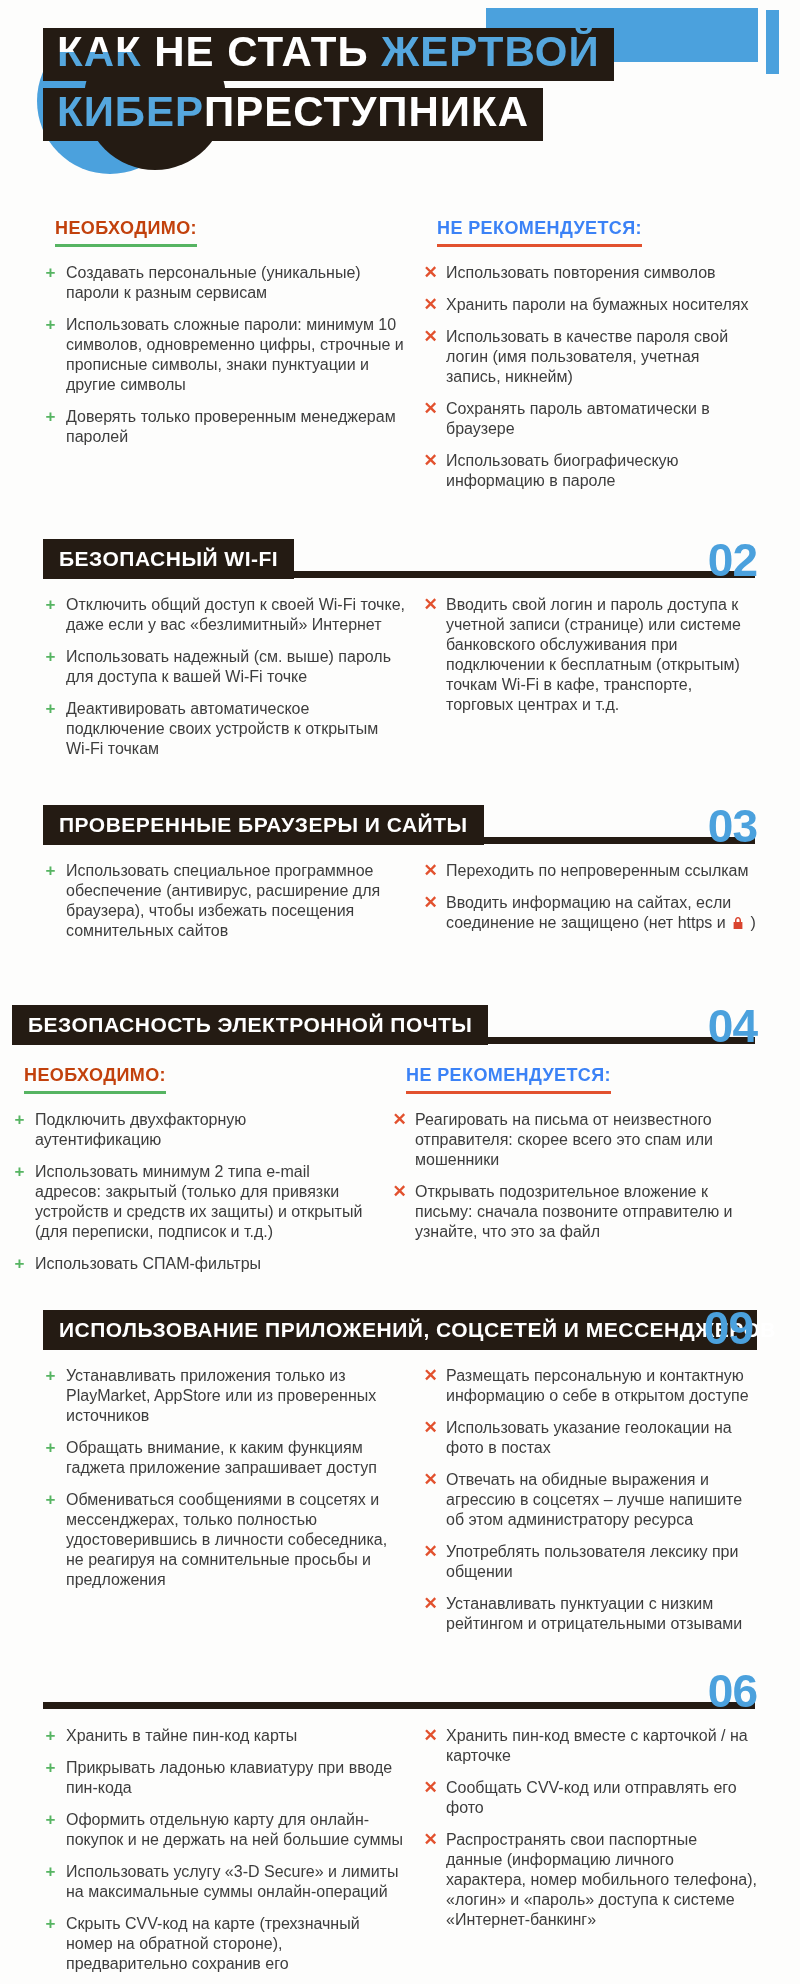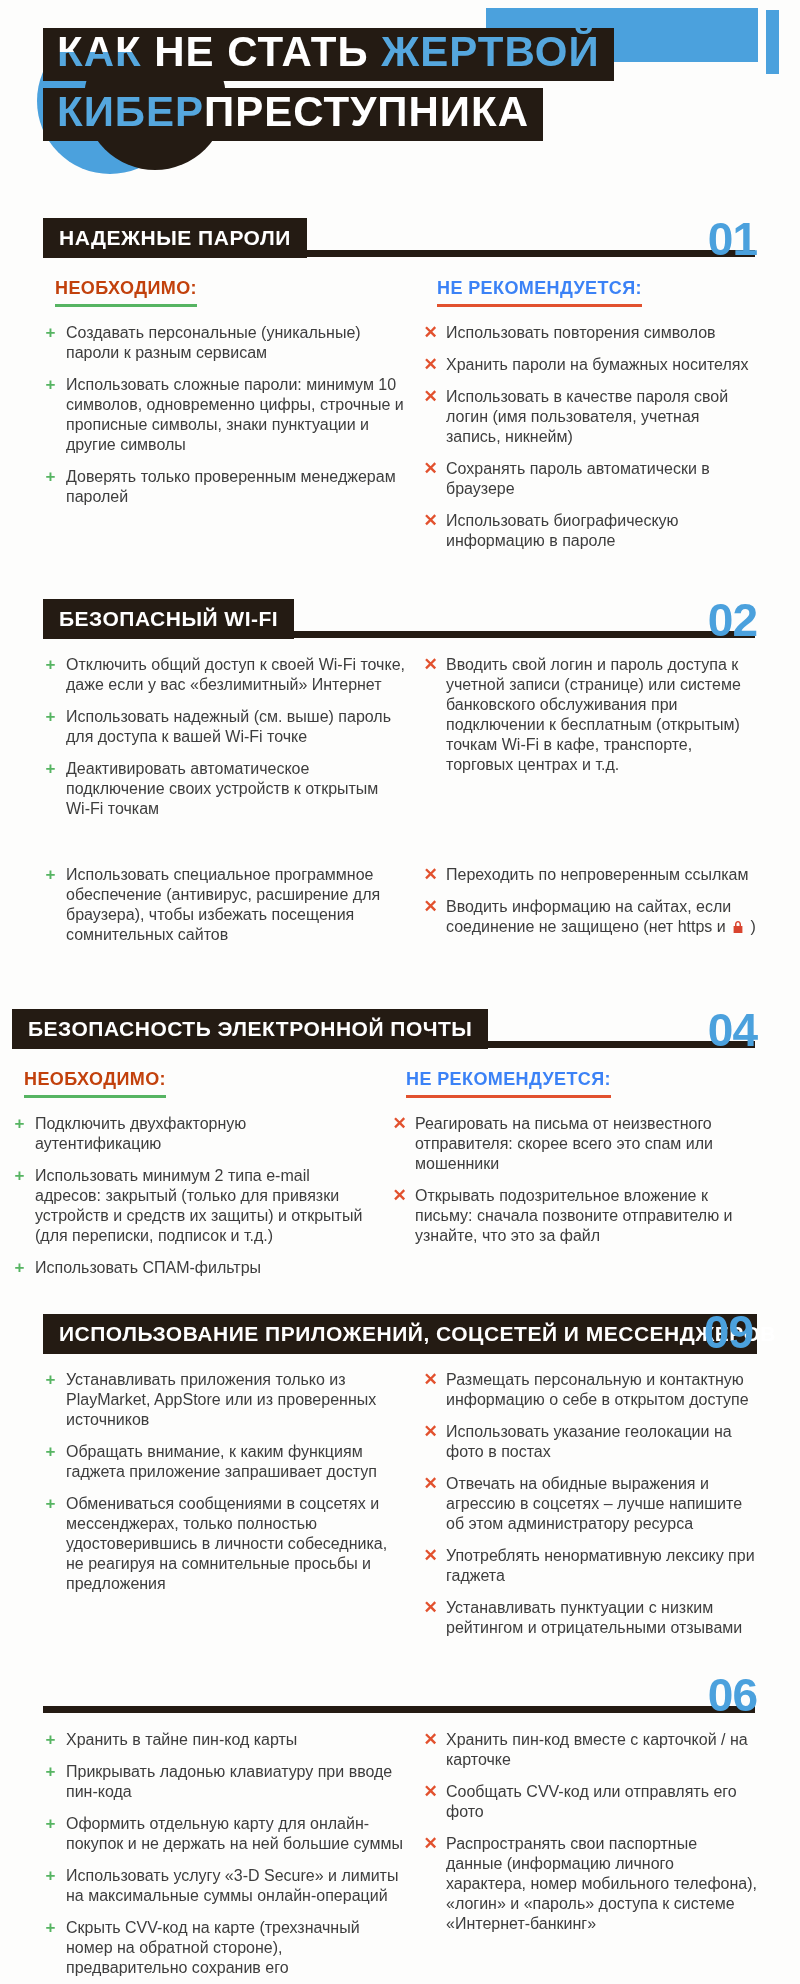--- a/index.html
+++ b/index.html
@@ -83,27 +83,20 @@
     <span class="deco blue-rect"></span>
     <span class="deco blue-tab"></span>
     <span class="deco circle circle-blue"></span>
     <span class="deco circle circle-dark"></span>
     <div class="title-bar title-line1"><span class="t-grad">КАК</span><span class="t-white"> НЕ СТАТЬ </span><span class="t-blue">ЖЕРТВОЙ</span></div>
     <div class="title-bar title-line2"><span class="t-blue">КИБЕР</span><span class="t-white">ПРЕСТУПНИКА</span></div>
   </header>
 
   <main id="sections">
   <section class="sec">
-    <div class="sec-head">
-      <span class="rule"></span>
-      <span class="bar">
-        <span class="bar-text">НАДЕЖНЫЕ ПАРОЛИ</span>
-      </span>
-      <span class="num">01</span>
-    </div>
     <div class="sub-row">
       <span class="sub-cell">
         <span class="sub do-label">НЕОБХОДИМО:</span>
       </span>
       <span class="sub-cell right">
         <span class="sub dont-label">НЕ РЕКОМЕНДУЕТСЯ:</span>
       </span>
     </div>
     <div class="cols">
       <ul class="col do">
@@ -172,20 +165,27 @@
       <ul class="col dont">
             <li class="item">
               <span class="mark">✕</span>
               <span class="txt">Вводить свой логин и пароль доступа к учетной записи (странице) или системе банковского обслуживания при подключении к бесплатным (открытым) точкам Wi-Fi в кафе, транспорте, торговых центрах и т.д.</span>
             </li>
           </ul>
     </div>
   </section>
 
   <section class="sec">
+    <div class="sec-head">
+      <span class="rule"></span>
+      <span class="bar">
+        <span class="bar-text">ПРОВЕРЕННЫЕ БРАУЗЕРЫ И САЙТЫ</span>
+      </span>
+      <span class="num">03</span>
+    </div>
 
     <div class="cols">
       <ul class="col do">
             <li class="item">
               <span class="mark">+</span>
               <span class="txt">Использовать специальное программное обеспечение (антивирус, расширение для браузера), чтобы избежать посещения сомнительных сайтов</span>
             </li>
           </ul>
       <ul class="col dont">
             <li class="item">
@@ -278,21 +278,21 @@
             <li class="item">
               <span class="mark">✕</span>
               <span class="txt">Использовать указание геолокации на фото в постах</span>
             </li>
             <li class="item">
               <span class="mark">✕</span>
               <span class="txt">Отвечать на обидные выражения и агрессию в соцсетях – лучше напишите об этом администратору ресурса</span>
             </li>
             <li class="item">
               <span class="mark">✕</span>
-              <span class="txt">Употреблять ненормативную лексику при гаджета</span>
+              <span class="txt">Употреблять пользователя лексику при общении</span>
             </li>
             <li class="item">
               <span class="mark">✕</span>
               <span class="txt">Устанавливать пунктуации с низким рейтингом и отрицательными отзывами</span>
             </li>
           </ul>
     </div>
   </section>
 
   <section class="sec">

